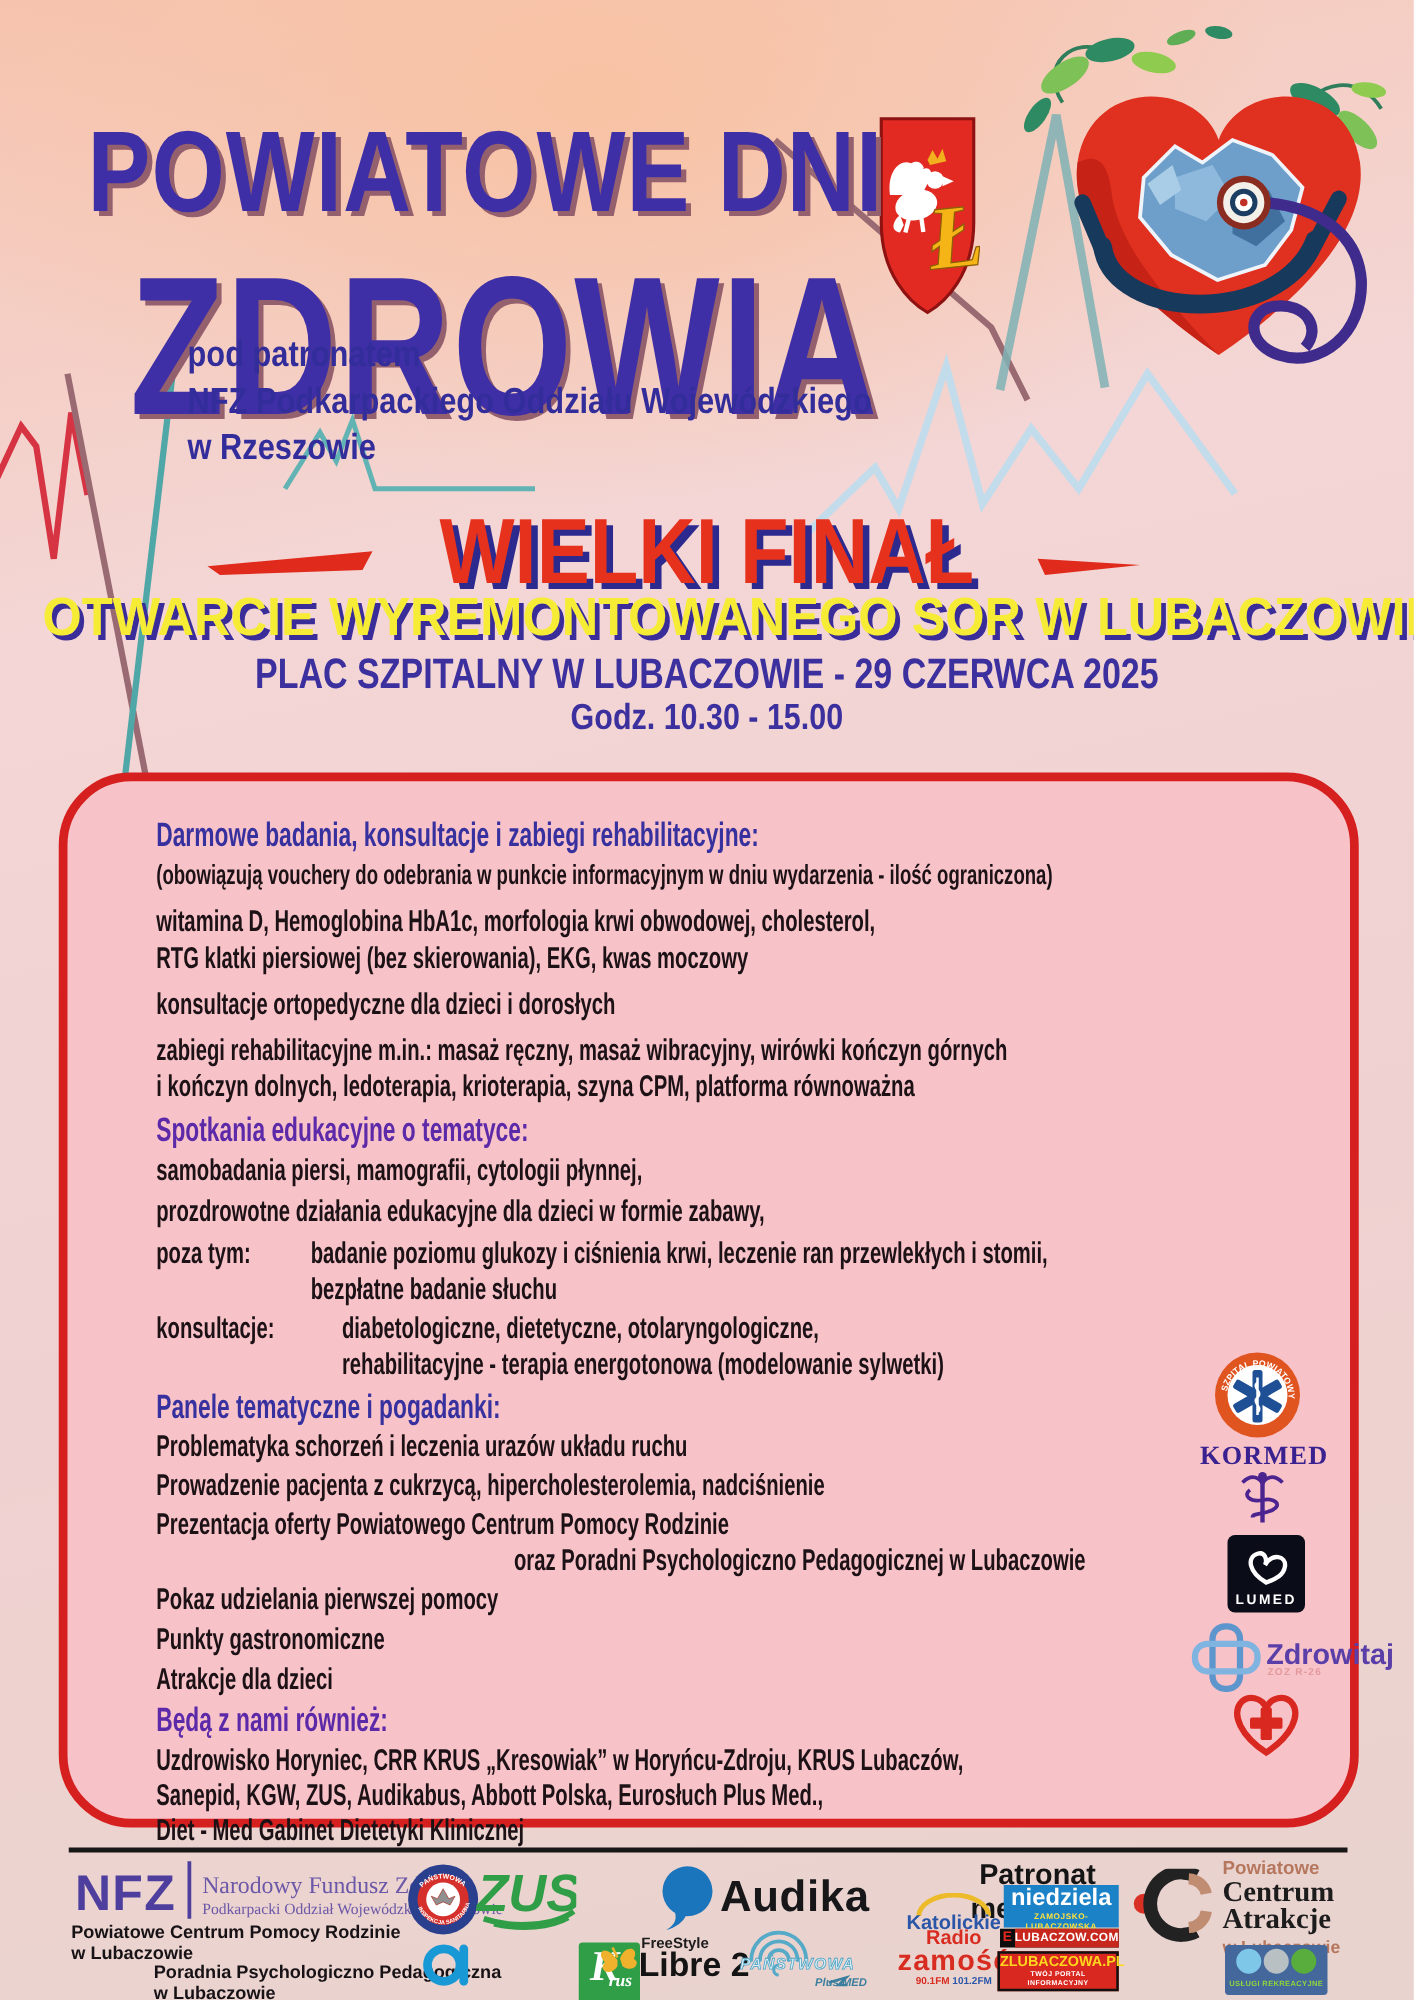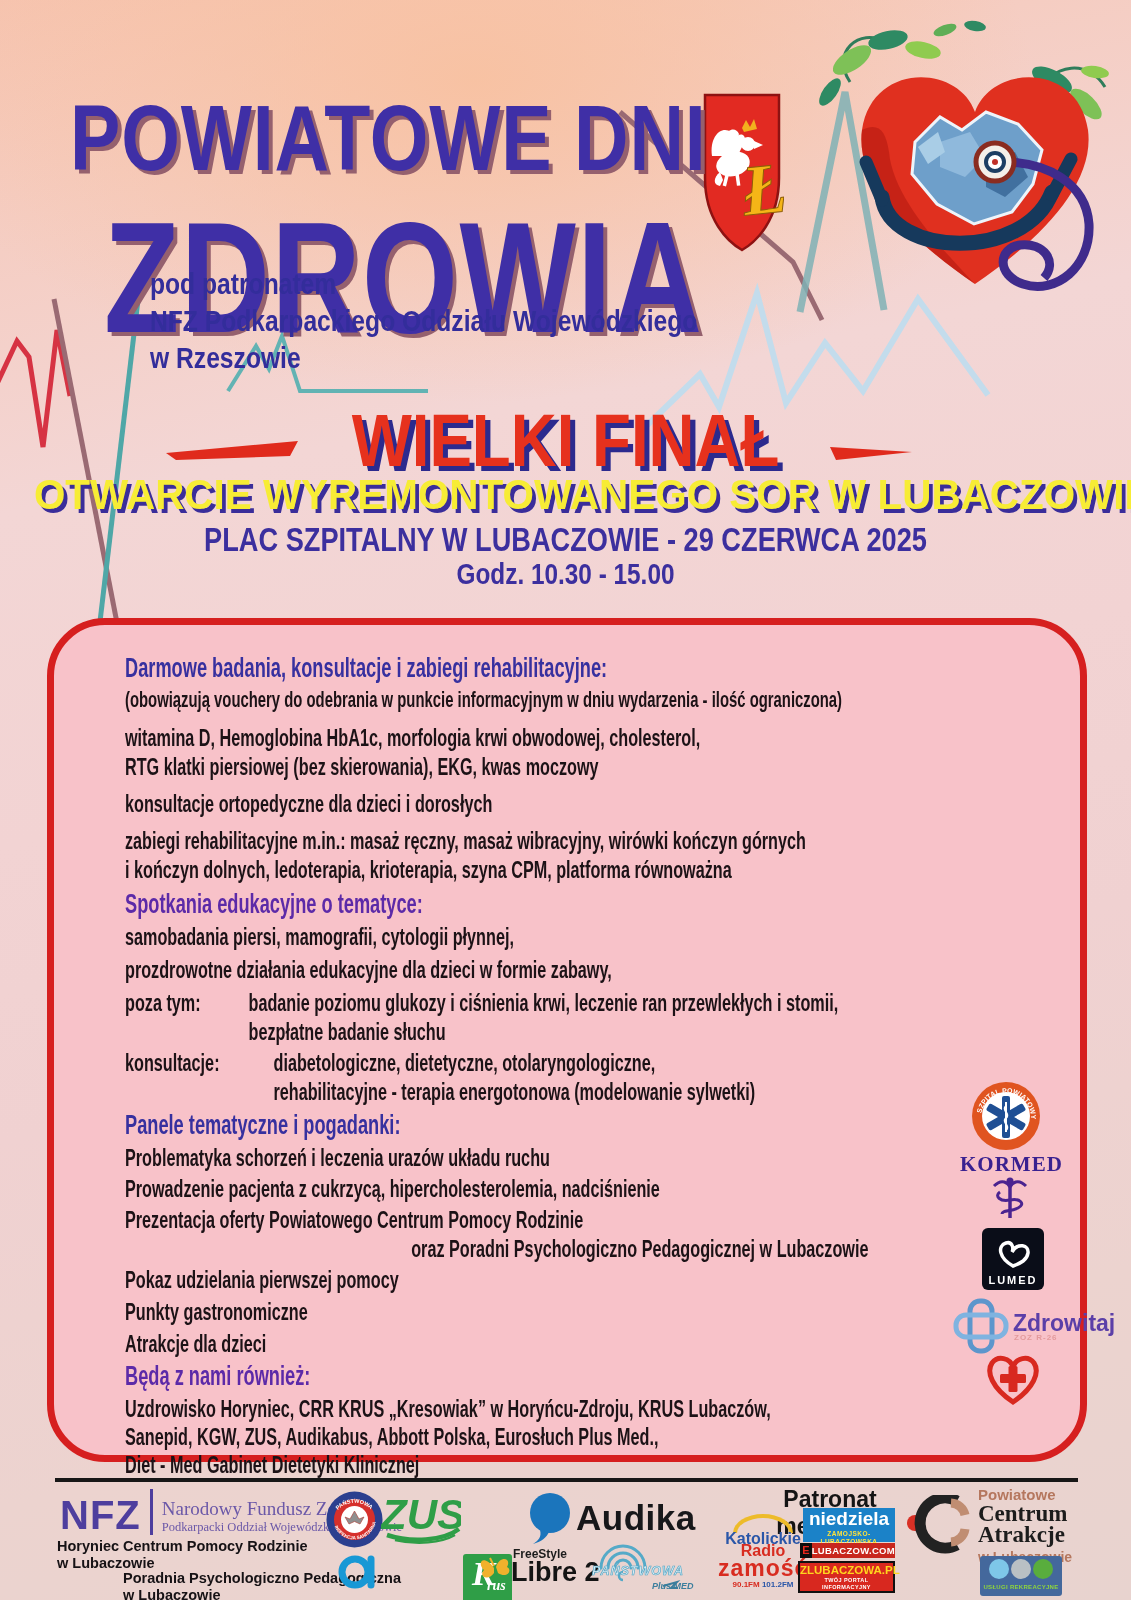--- a/index.html
+++ b/index.html
@@ -242,21 +242,21 @@
 
   <div class="abs nfz" style="z-index:3">
     <div class="acr">NFZ</div>
     <div class="bar"></div>
     <div>
       <div class="nm">Narodowy Fundusz Zdrowia</div>
       <div class="sb">Podkarpacki Oddział Wojewódzki w Rzeszowie</div>
     </div>
   </div>
   <div class="abs blacksmall" style="left:57px;top:1538px;z-index:3">
-    <div>Horyniec Centrum Pomocy Rodzinie</div>
+    <div>Powiatowe Centrum Pomocy Rodzinie</div>
     <div>w Lubaczowie</div>
   </div>
   <div class="abs blacksmall" style="left:123px;top:1570px;z-index:3">
     <div>Poradnia Psychologiczno Pedagogiczna</div>
     <div>w Lubaczowie</div>
   </div>
 
   <svg class="abs" style="left:326px;top:1491px;z-index:3" width="57" height="57" viewBox="0 0 57 57">
     <circle cx="28.5" cy="28.5" r="28" fill="#2b3f8f"></circle>
     <circle cx="28.5" cy="28.5" r="20.5" fill="#d6302c"></circle>

